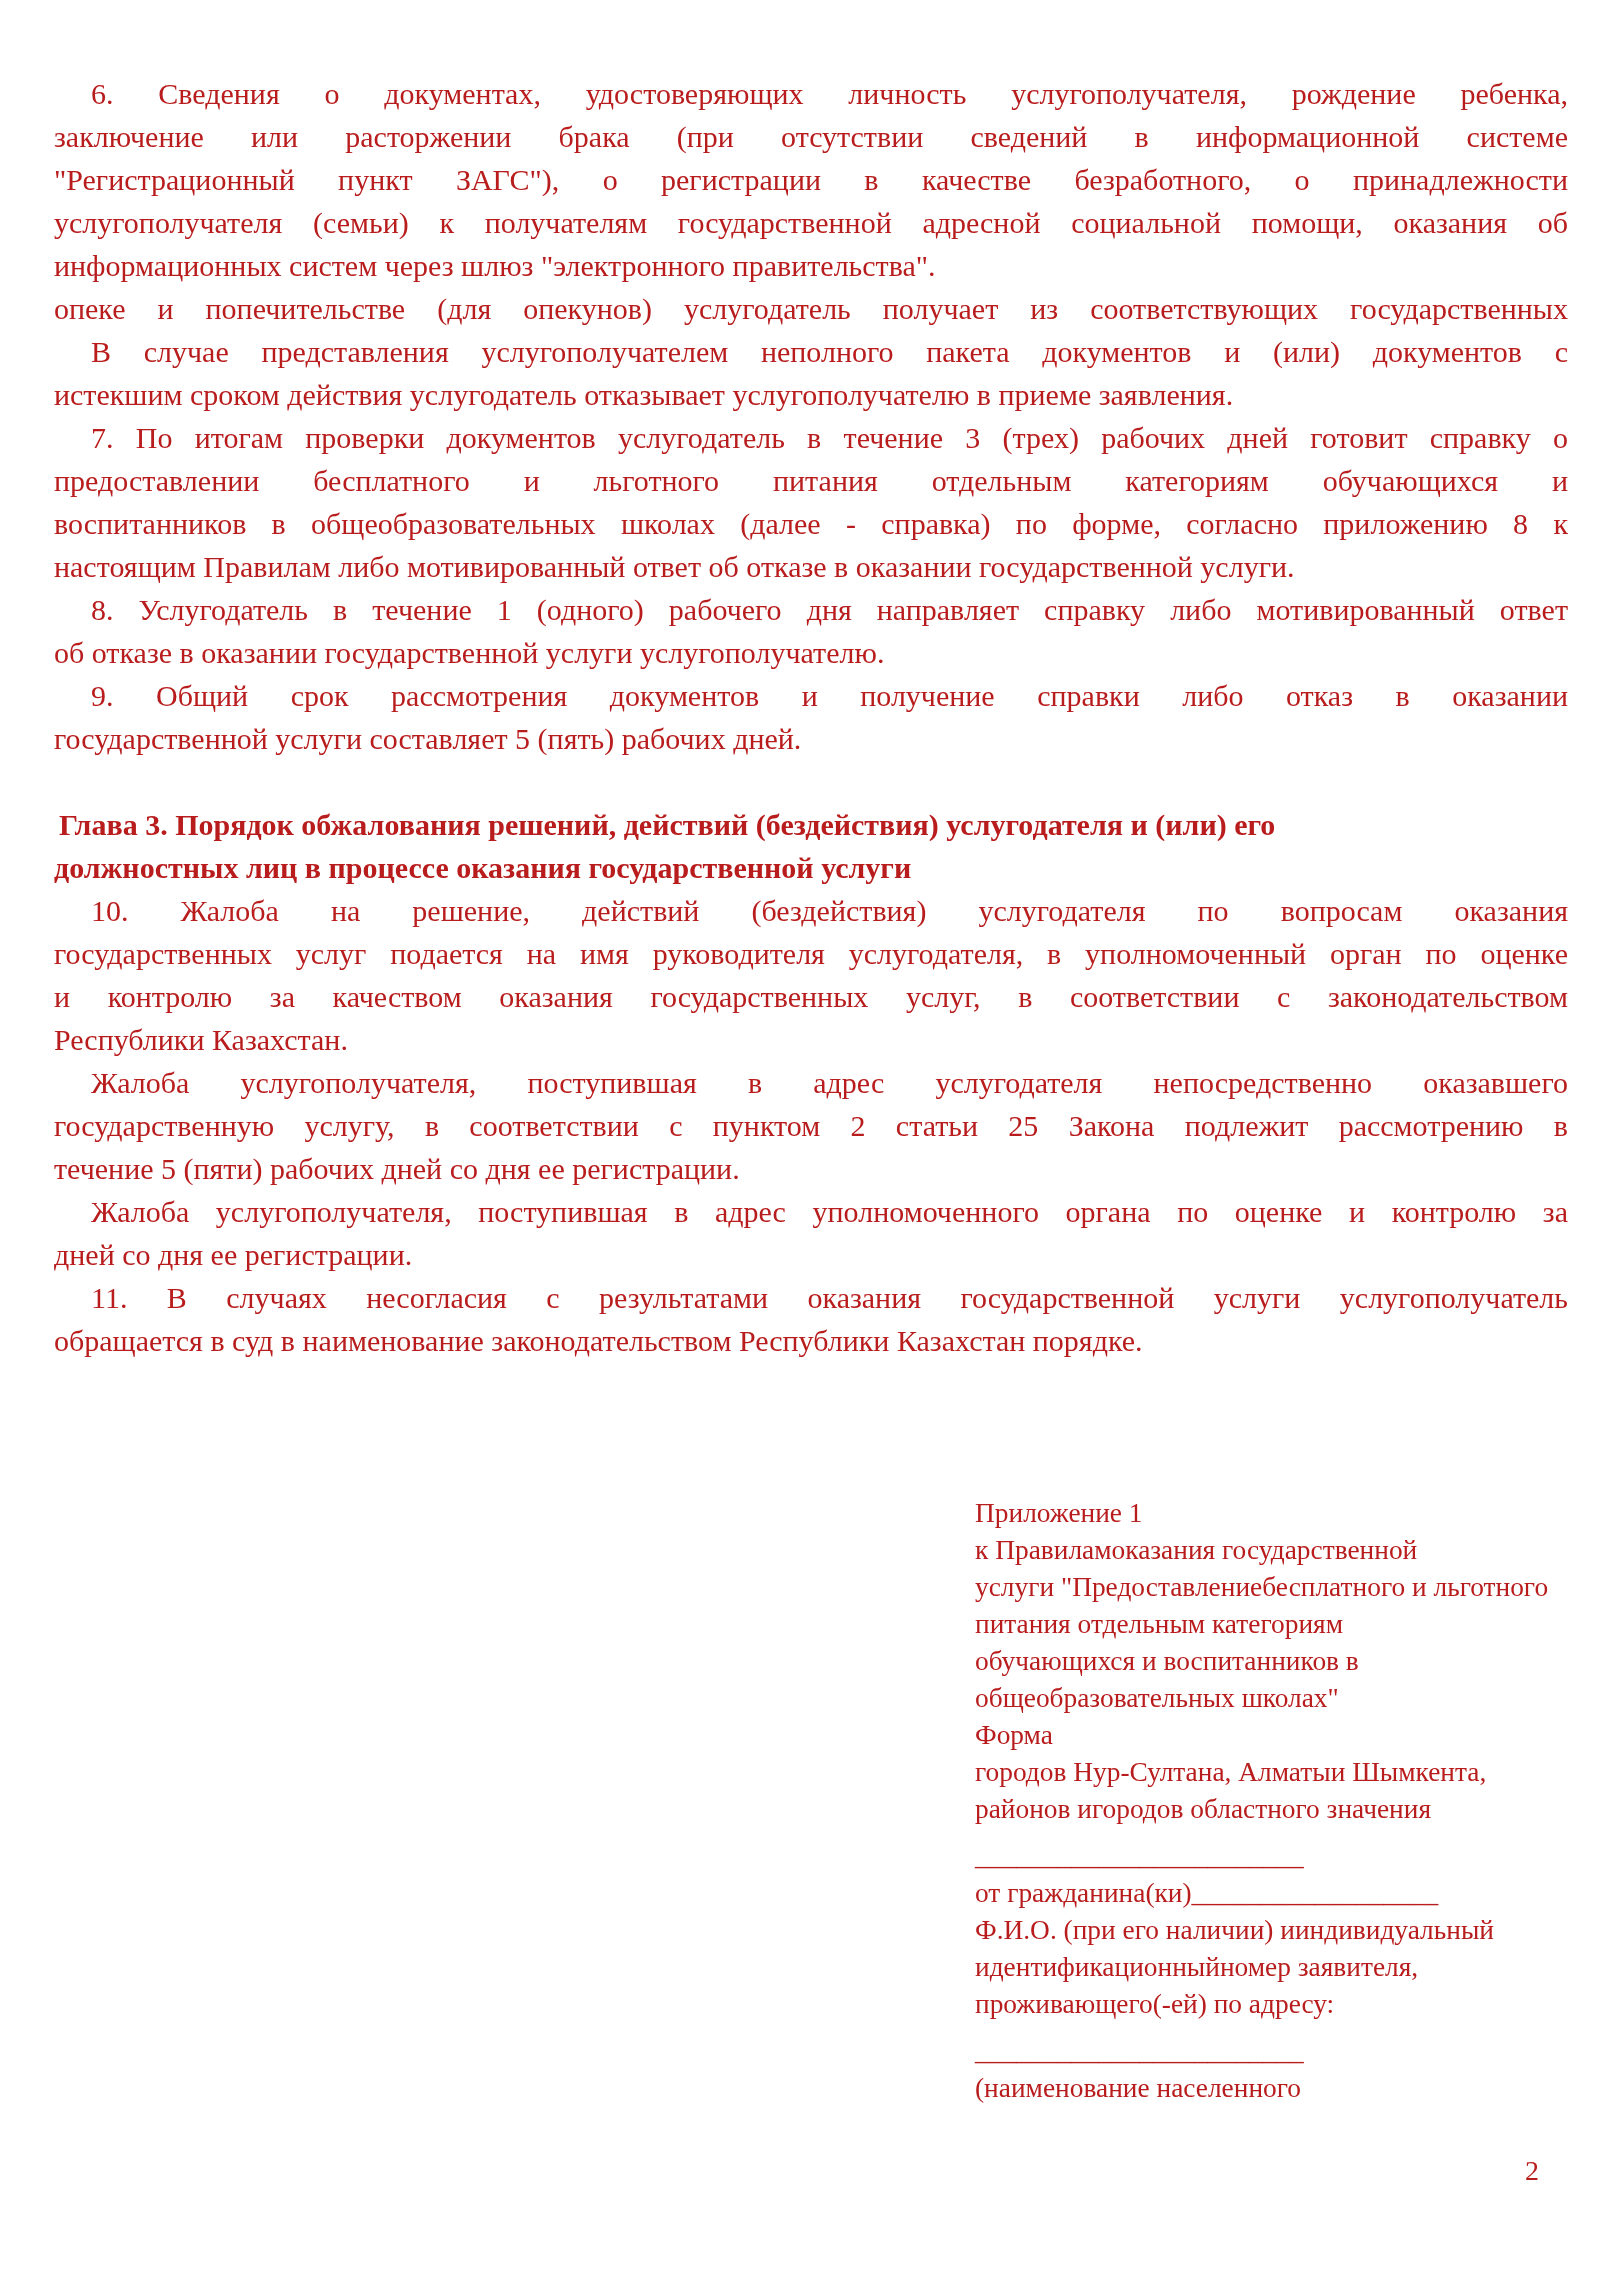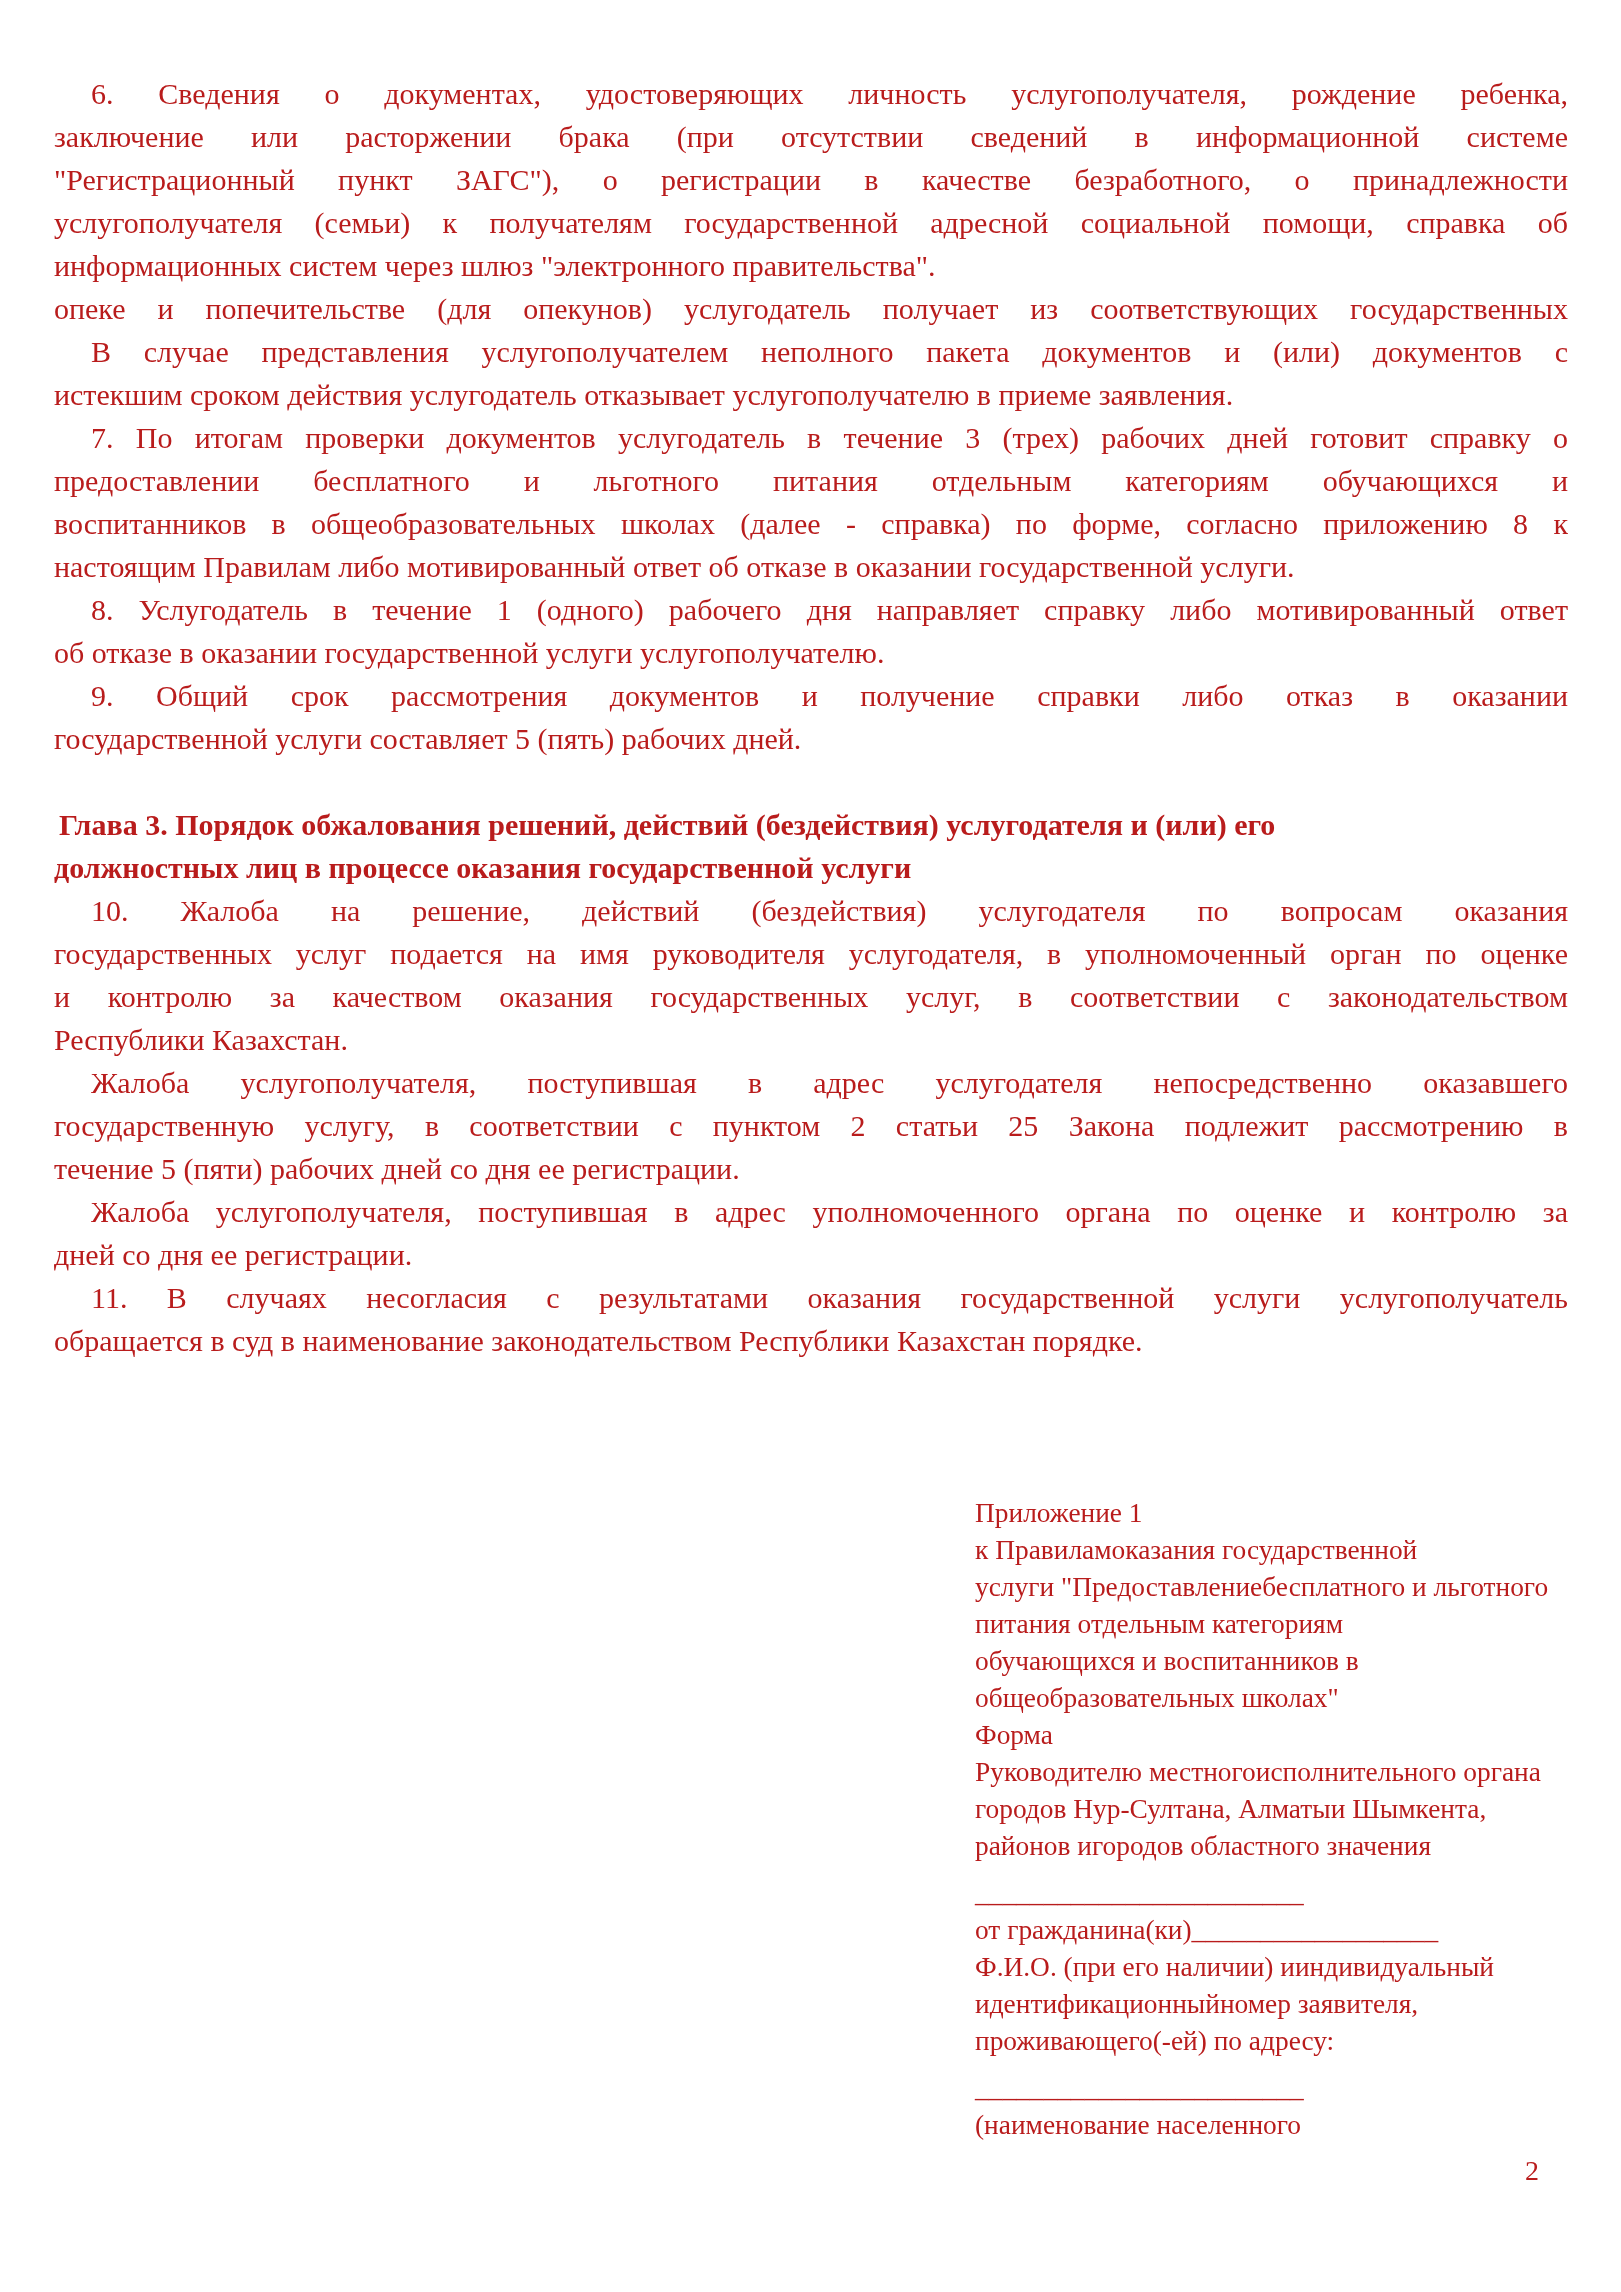--- a/index.html
+++ b/index.html
@@ -63,21 +63,21 @@
 </style>
 </head>
 <body>
 
 <div class="page">
   <div class="main-text">
       <div class="para body">
         <div class="line first">6. Сведения о документах, удостоверяющих личность услугополучателя, рождение ребенка,</div>
         <div class="line">заключение или расторжении брака (при отсутствии сведений в информационной системе</div>
         <div class="line">"Регистрационный пункт ЗАГС"), о регистрации в качестве безработного, о принадлежности</div>
-        <div class="line">услугополучателя (семьи) к получателям государственной адресной социальной помощи, справка об</div>
+        <div class="line">услугополучателя (семьи) к получателям государственной адресной социальной помощи, оказания об</div>
         <div class="line last">информационных систем через шлюз "электронного правительства".</div>
         <div class="line">опеке и попечительстве (для опекунов) услугодатель получает из соответствующих государственных</div>
       </div>
       <div class="para body">
         <div class="line first">В случае представления услугополучателем неполного пакета документов и (или) документов с</div>
         <div class="line last">истекшим сроком действия услугодатель отказывает услугополучателю в приеме заявления.</div>
       </div>
       <div class="para body">
         <div class="line first">7. По итогам проверки документов услугодатель в течение 3 (трех) рабочих дней готовит справку о</div>
         <div class="line">предоставлении бесплатного и льготного питания отдельным категориям обучающихся и</div>
@@ -117,21 +117,20 @@
       </div>
     </div>
   <div class="appendix">
       <div class="apx-line">Приложение 1</div>
       <div class="apx-line">к Правиламоказания государственной</div>
       <div class="apx-line">услуги "Предоставлениебесплатного и льготного</div>
       <div class="apx-line">питания отдельным категориям</div>
       <div class="apx-line">обучающихся и воспитанников в</div>
       <div class="apx-line">общеобразовательных школах"</div>
       <div class="apx-line">Форма</div>
-      <div class="apx-line">Руководителю местногоисполнительного органа</div>
       <div class="apx-line">городов Нур-Султана, Алматыи Шымкента,</div>
       <div class="apx-line">районов игородов областного значения</div>
       <div class="apx-line rule">________________________</div>
       <div class="apx-line">от гражданина(ки)__________________</div>
       <div class="apx-line">Ф.И.О. (при его наличии) ииндивидуальный</div>
       <div class="apx-line">идентификационныйномер заявителя,</div>
       <div class="apx-line">проживающего(-ей) по адресу:</div>
       <div class="apx-line rule">________________________</div>
       <div class="apx-line">(наименование населенного</div>
     </div>

